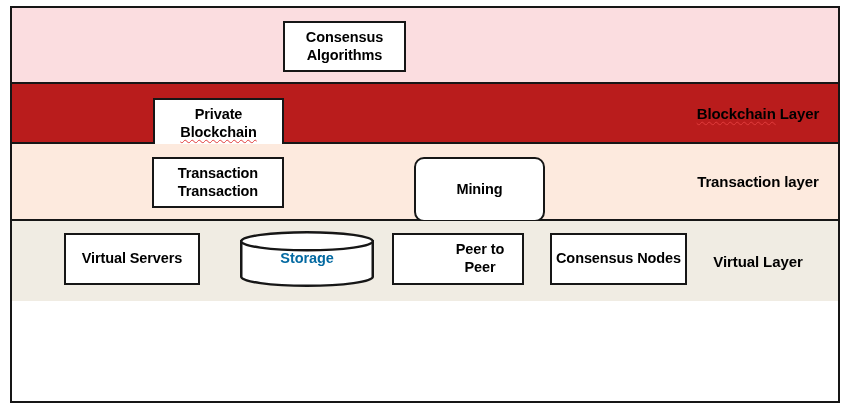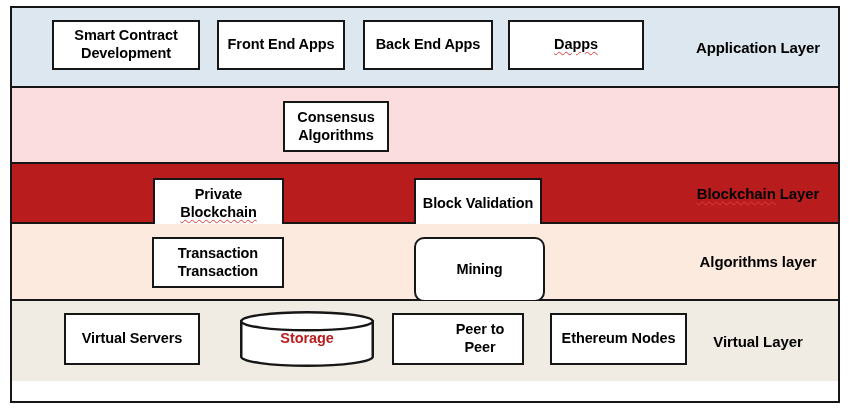--- a/index.html
+++ b/index.html
@@ -76,21 +76,21 @@
     left: 0;
     top: 0;
     width: 100%;
     height: 100%;
   }
   .cyl-text {
     position: relative;
     z-index: 2;
     font-weight: bold;
     font-size: 14.5px;
-    color: #b91c1c;
+    color: #0369a1;
     width: 100%;
     text-align: center;
   }
   .layer-title {
     flex: 1 1 auto;
     text-align: center;
     font-weight: bold;
     font-size: 15px;
     color: #000000;
     letter-spacing: -0.1px;
@@ -105,81 +105,61 @@
     text-decoration-color: #e03b3b;
     text-decoration-thickness: 1px;
     text-underline-offset: 2px;
   }
 </style>
 </head>
 <body>
 
 <div id="diagram">
   <div class="stack" id="stack">
-      <div class="layer" style="background: rgb(220, 231, 240); height: 80px;">
-        <div class="nodes">
-          <div class="node" style="left: 40px; top: 12px; width: 148px; height: 50px;">
-            <span class="label">Smart Contract Development</span>
-          </div>
-          <div class="node" style="left: 205px; top: 12px; width: 128px; height: 50px;">
-            <span class="label">Front End Apps</span>
-          </div>
-          <div class="node" style="left: 351px; top: 12px; width: 130px; height: 50px;">
-            <span class="label">Back End Apps</span>
-          </div>
-          <div class="node" style="left: 496px; top: 12px; width: 136px; height: 50px;">
-            <span class="label"><span class="misspelled">Dapps</span></span>
-          </div>
-        </div>
-        <div class="layer-title">Application Layer</div>
-      </div>
       <div class="layer" style="background: rgb(251, 221, 224); height: 76px;">
         <div class="nodes">
-          <div class="node" style="left: 271px; top: 13px; width: 106px; height: 51px;">
+          <div class="node" style="left: 271px; top: 13px; width: 123px; height: 51px;">
             <span class="label">Consensus Algorithms</span>
           </div>
         </div>
       </div>
       <div class="layer" style="background: #b91c1c; height: 60px;">
         <div class="nodes">
           <div class="node" style="left: 141px; top: 14px; width: 131px; height: 51px;">
             <span class="label">Private <span class="misspelled">Blockchain</span></span>
-          </div>
-          <div class="node" style="left: 402px; top: 14px; width: 128px; height: 51px;">
-            <span class="label">Block Validation</span>
           </div>
         </div>
         <div class="layer-title"><span class="misspelled">Blockchain</span> Layer</div>
       </div>
       <div class="layer" style="background: rgb(253, 234, 222); height: 77px;">
         <div class="nodes">
           <div class="node" style="left: 140px; top: 13px; width: 132px; height: 51px;">
             <span class="label">Transaction Transaction</span>
           </div>
           <div class="node" style="left: 402px; top: 13px; width: 131px; height: 65px; border-radius: 10px;">
             <span class="label">Mining</span>
           </div>
         </div>
-        <div class="layer-title">Algorithms layer</div>
+        <div class="layer-title">Transaction layer</div>
       </div>
       <div class="layer" style="background: rgb(240, 236, 227); height: 80px;">
         <div class="nodes">
           <div class="node" style="left: 52px; top: 12px; width: 136px; height: 52px;">
             <span class="label">Virtual Servers</span>
           </div>
           <div class="node cylinder" style="left: 228px; top: 10px; width: 134px; height: 56px;">
             <svg class="cyl-svg" viewBox="0 0 134 56" preserveAspectRatio="none">
               <path d="M 1.25 10.25 L 1.25 45.75 A 65.75 9 0 0 0 132.75 45.75 L 132.75 10.25 Z" fill="#ffffff" stroke="#161616" stroke-width="2.5"></path>
               <ellipse cx="67" cy="10.25" rx="65.75" ry="9" fill="#ffffff" stroke="#161616" stroke-width="2.5"></ellipse>
             </svg>
             <span class="cyl-text">Storage</span>
           </div>
           <div class="node" style="left: 380px; top: 12px; width: 132px; height: 52px; padding-left: 48px;">
             <span class="label">Peer to Peer</span>
           </div>
           <div class="node" style="left: 538px; top: 12px; width: 137px; height: 52px;">
-            <span class="label">Ethereum Nodes</span>
+            <span class="label">Consensus Nodes</span>
           </div>
         </div>
         <div class="layer-title">Virtual Layer</div>
       </div>
     </div>
 </div>
 
 </body></html>

